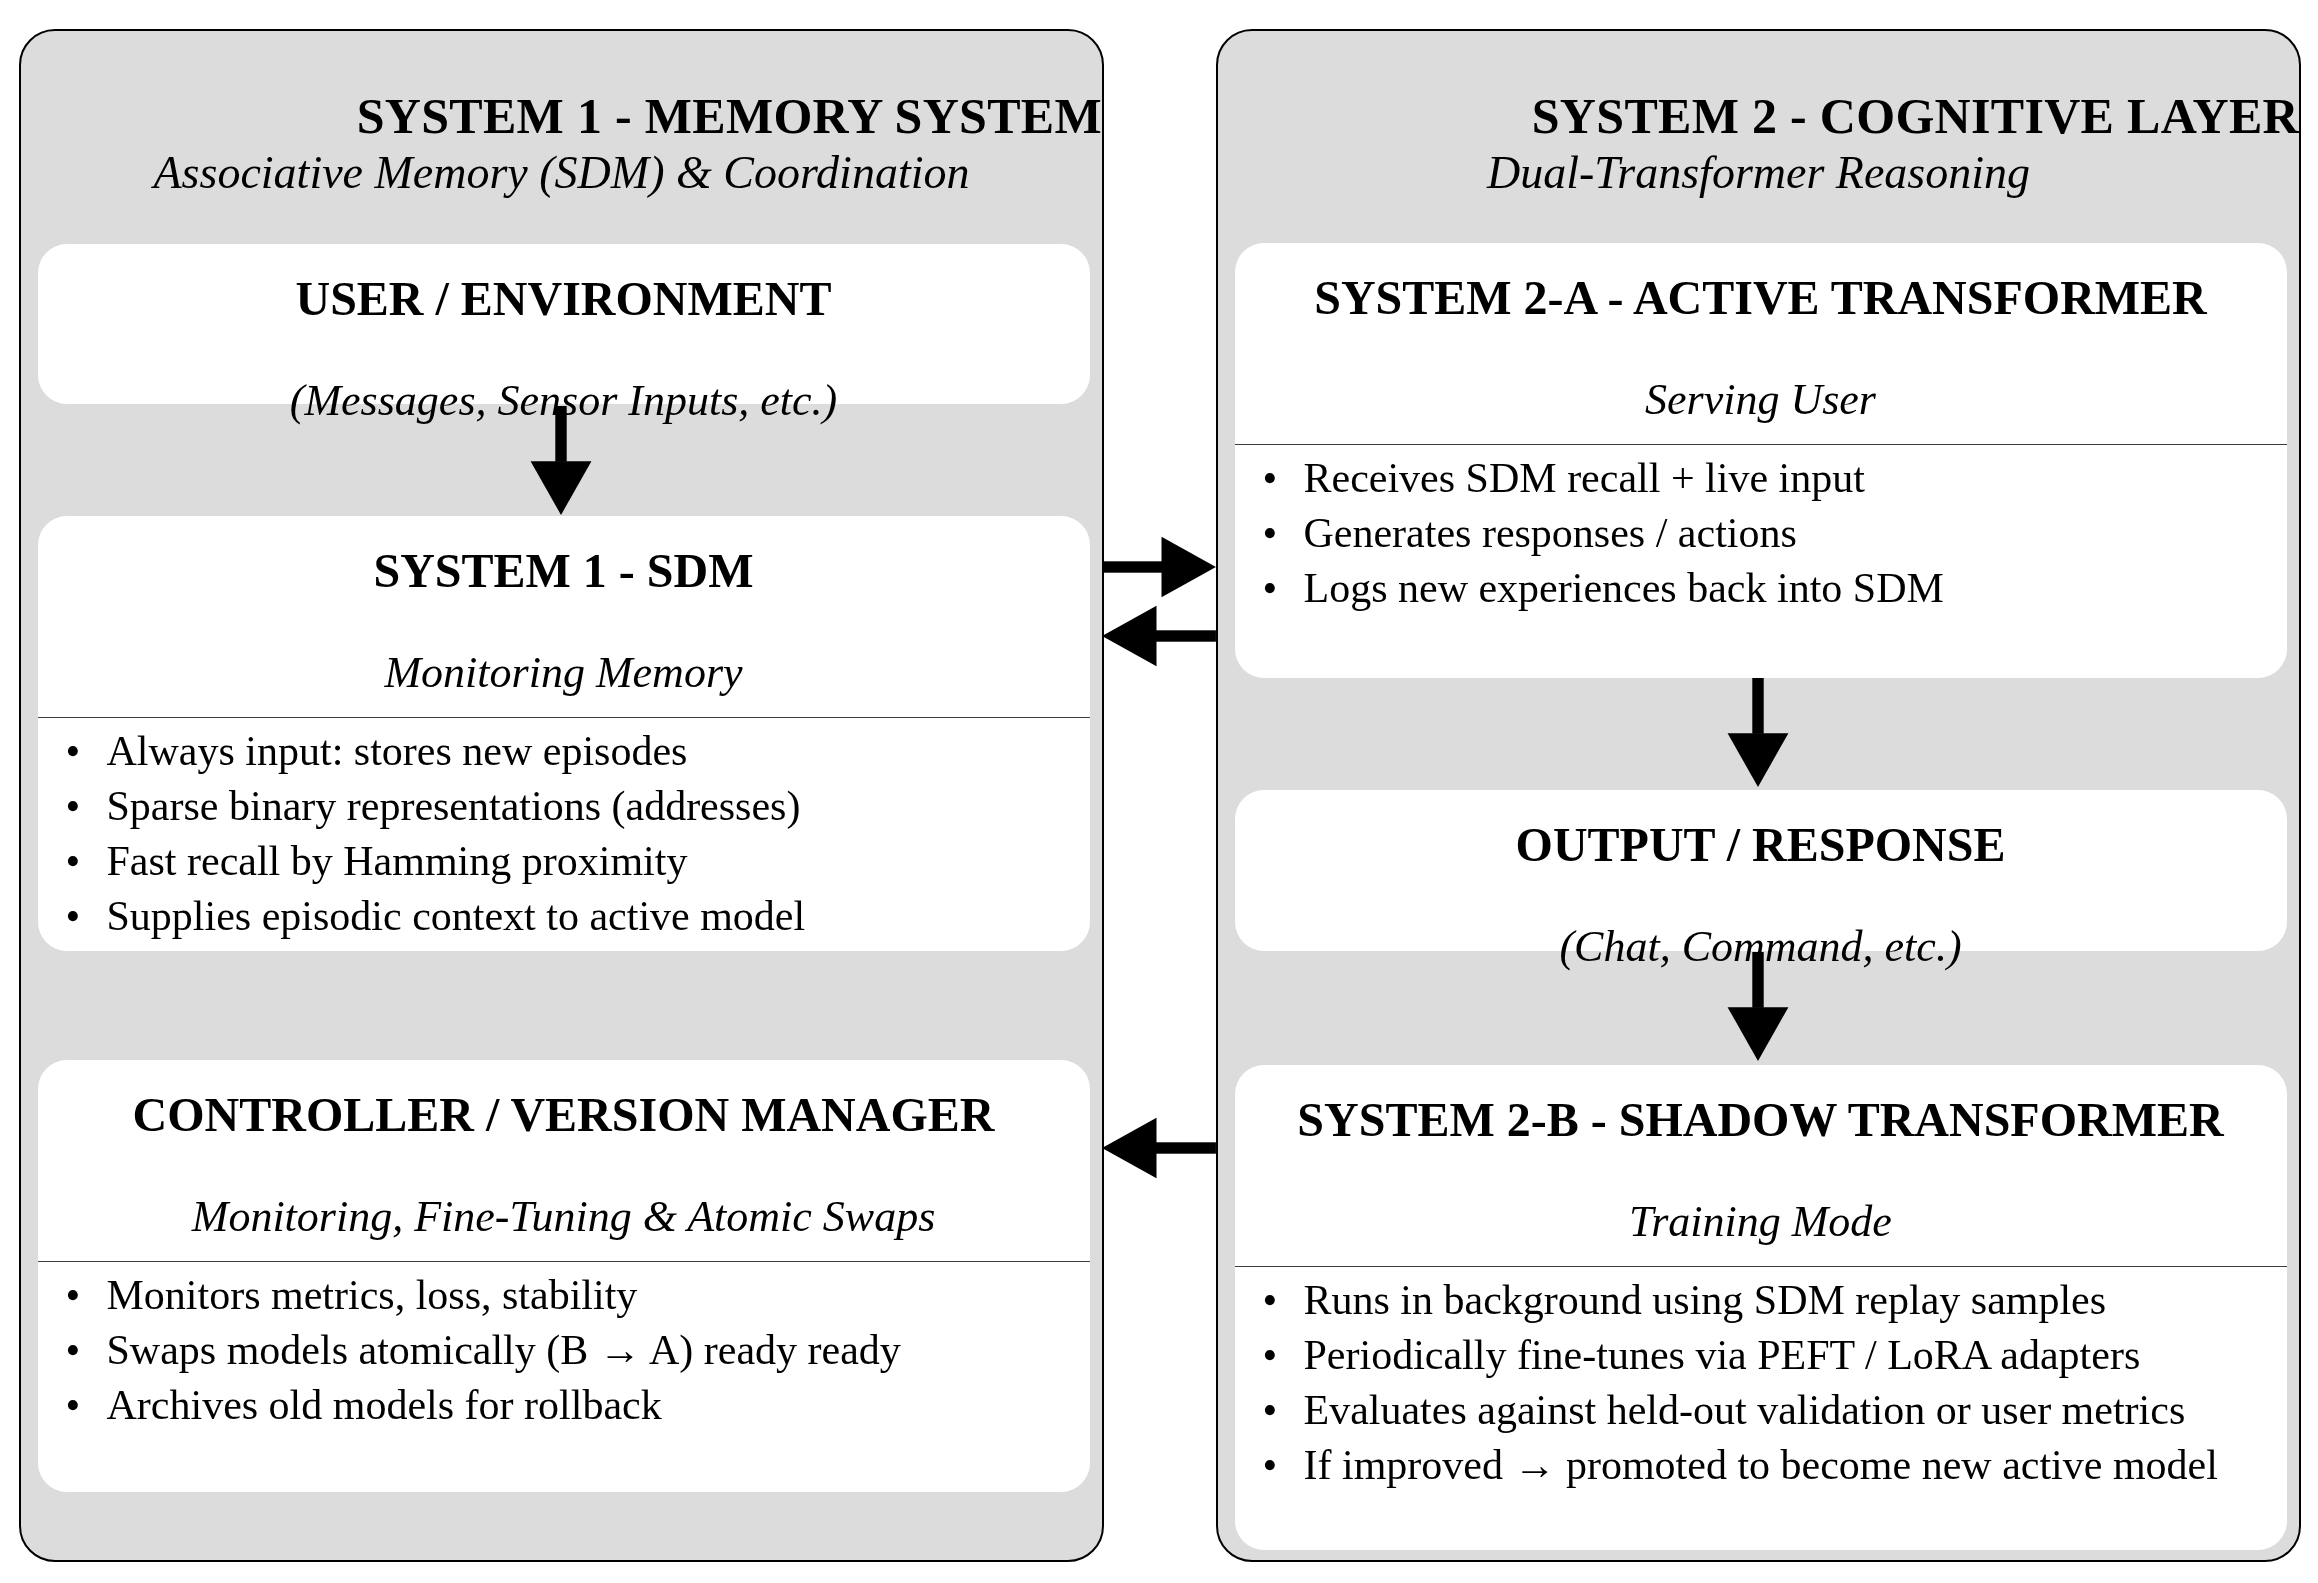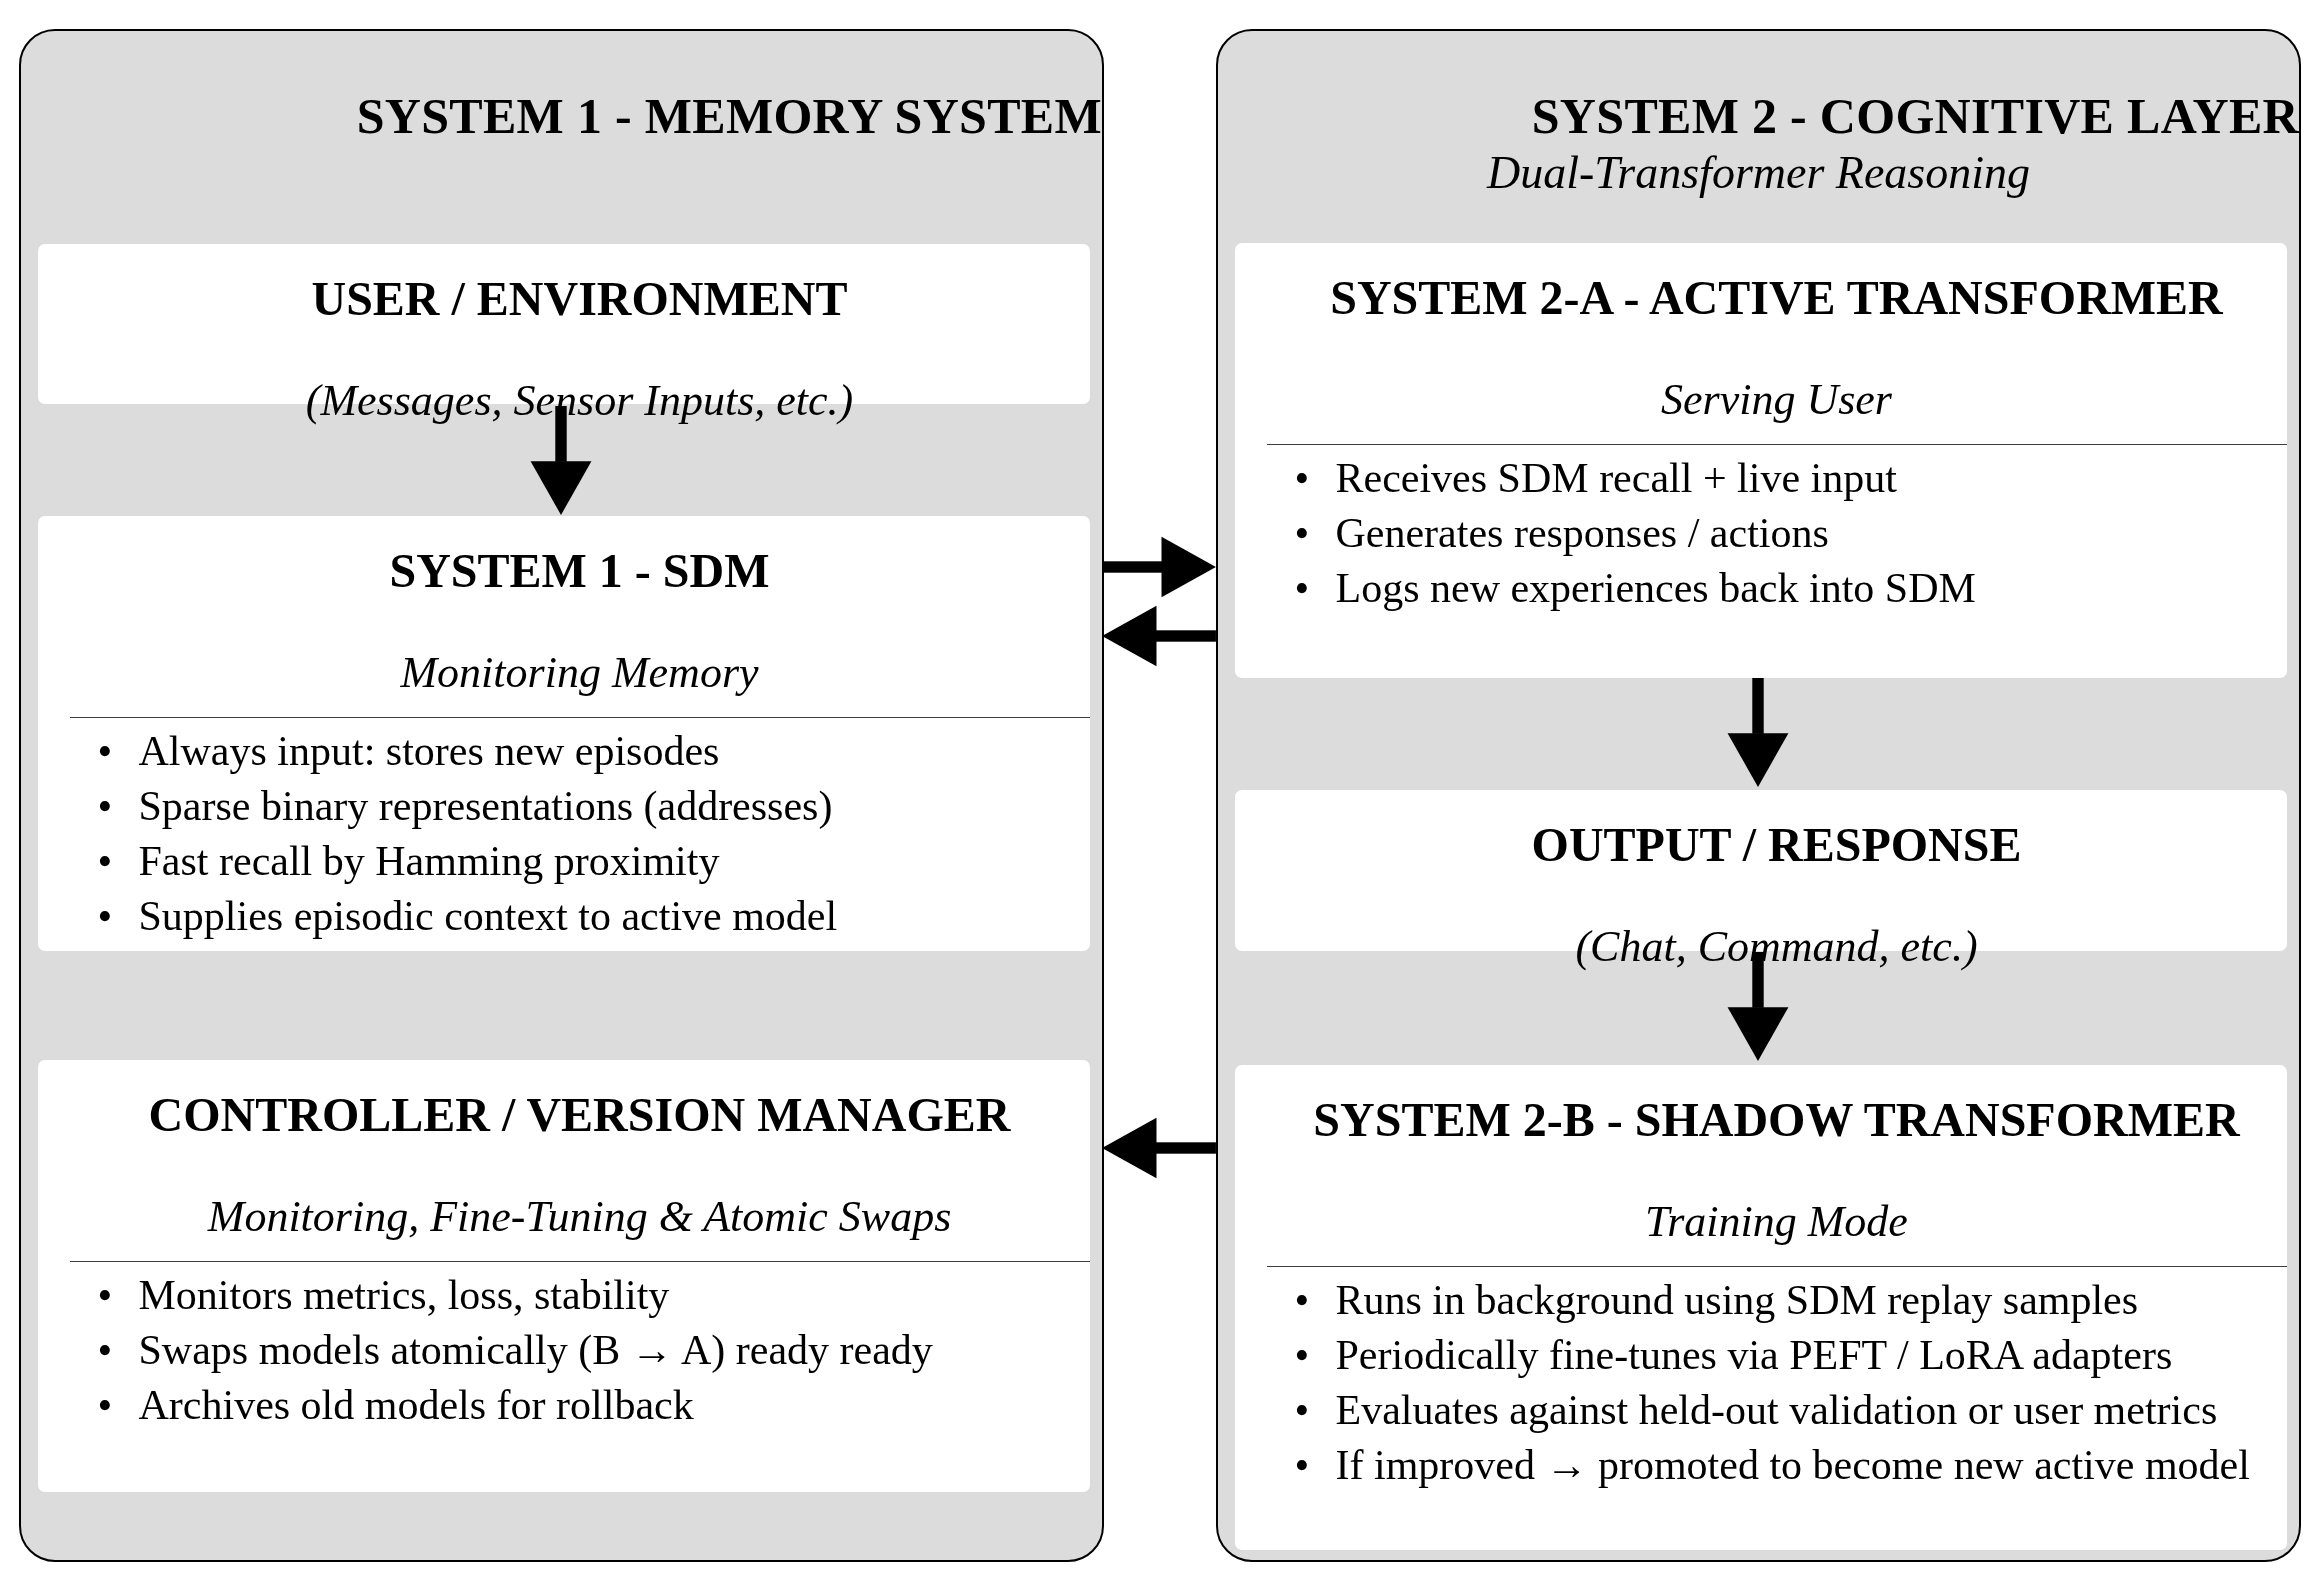--- a/index.html
+++ b/index.html
@@ -42,23 +42,22 @@
     font-size: 46px;
     font-style: italic;
     text-align: center;
   }
 
   .box {
     position: absolute;
     left: 16.5px;
     width: 1052px;
     background: #ffffff;
-    border-radius: 7px;
+    border-radius: 29px;
     box-sizing: border-box;
-    padding-left: 32px;
   }
   .box-title {
     padding-top: 23px;
     line-height: 64px;
     font-size: 48px;
     font-weight: bold;
     text-align: center;
   }
   .box-subtitle {
     line-height: 53px;
@@ -104,20 +103,21 @@
   .output-box { top: 759px; height: 161px; }
   .shadow-box { top: 1034px; height: 485px; }
 </style>
 </head>
 <body>
 
 <div class="page">
 
   <section class="panel panel-left">
     <div class="panel-title">SYSTEM 1 - MEMORY SYSTEM</div>
+    <div class="panel-subtitle">Associative Memory (SDM) &amp; Coordination</div>
 
     <div class="box user-box">
       <div class="box-title">USER / ENVIRONMENT</div>
       <div class="box-subtitle">(Messages, Sensor Inputs, etc.)</div>
     </div>
 
     <div class="flow-arrow" style="left:508px; top:375px;">
       <svg width="64" height="109" viewBox="0 0 100 172">
         <rect class="arrow-fill" x="41" y="0" width="18" height="88"></rect>
         <polygon class="arrow-fill" points="2,87 98,87 50,172"></polygon>

